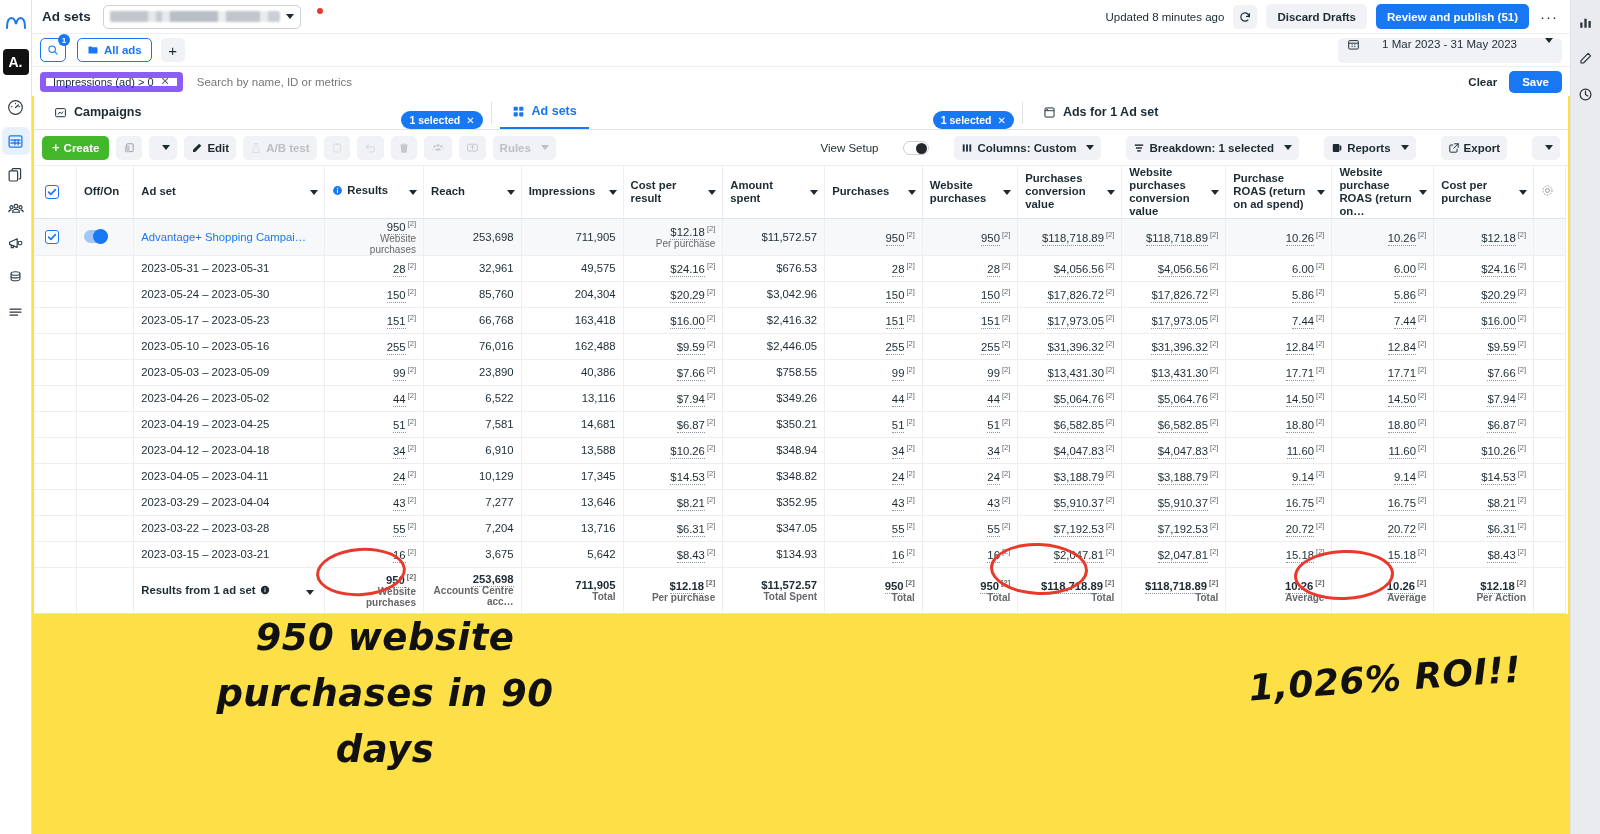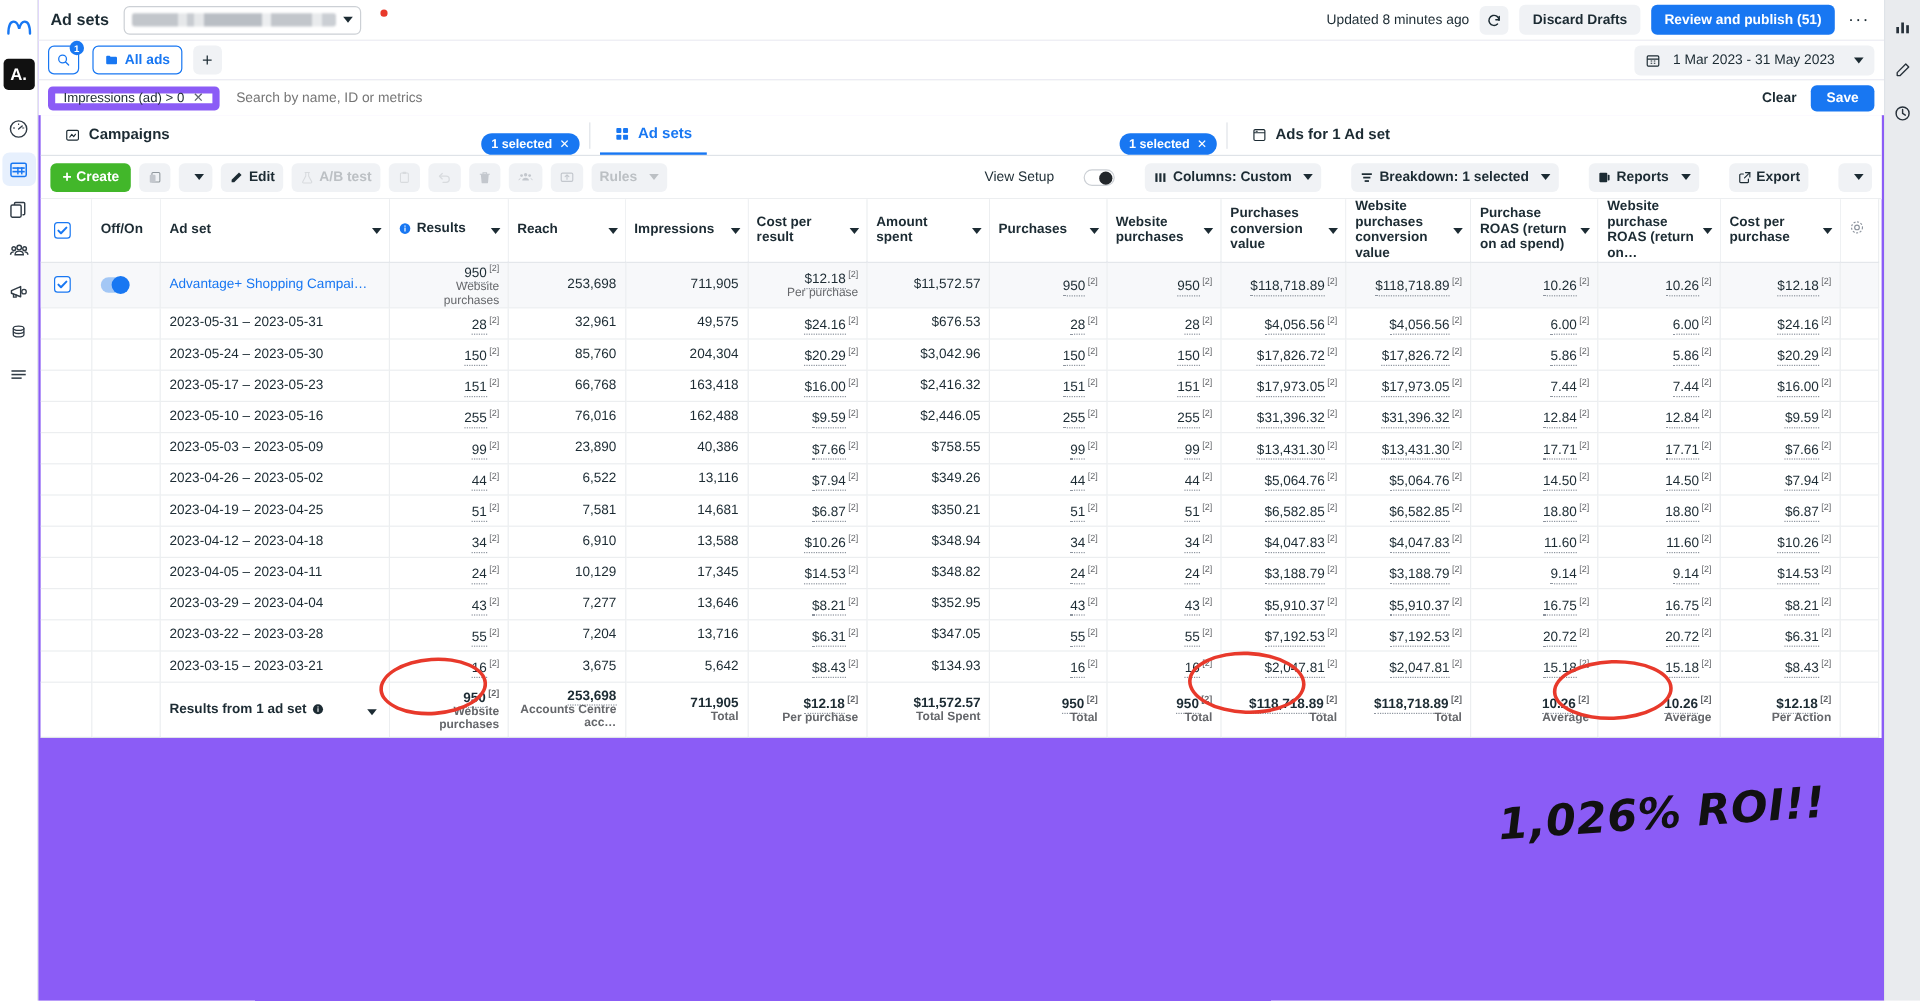--- a/index.html
+++ b/index.html
@@ -23,21 +23,21 @@
   .rail-ic.sel { background:#e7f0fd; color:#1877f2; }
 
   
   .rrail { position:absolute; right:0; top:0; width:30px; height:834px;
     background:#e9ebee; border-left:1px solid #dfe3e8;
     display:flex; flex-direction:column; align-items:center; }
   .rrail .rail-ic { margin-top:8px; color:#27313a; }
 
   
   .main { position:absolute; left:32px; top:0; width:1538px; height:834px;
-    background:#8b5cf6; }
+    background:#fde047; }
 
   
   .topbar { height:34px; background:#fff; display:flex; align-items:center;
     padding:0 10px; border-bottom:1px solid #eceef0; }
   .page-title { font-size:13.5px; font-weight:700; color:#1c2b33; margin-right:12px; }
   .acct-pill { display:flex; align-items:center; width:198px; height:24px;
     border:1px solid #ccd0d5; border-radius:5px; background:#fff; padding:0 6px; }
   .blurred { flex:1; height:11px; border-radius:2px;
     background:linear-gradient(90deg,#c2c6cb 0 38px,#e6e8ea 38px 46px,#c8ccd1 46px 52px,
       #e6e8ea 52px 60px,#b9bec4 60px 108px,#eceef0 108px 116px,#c2c6cb 116px 150px,
@@ -63,21 +63,21 @@
     position:relative; display:flex;align-items:center;justify-content:center;
     color:#1877f2;}
   .badge { position:absolute; top:-5px; right:-5px; width:12px;height:12px;
     border-radius:50%; background:#1877f2; color:#fff; font-size:8px;
     display:flex;align-items:center;justify-content:center; font-weight:700;}
   .allads { margin-left:11px; height:24px; border:1px solid #1877f2; border-radius:5px;
     display:flex;align-items:center;gap:5px;padding:0 9px; color:#1877f2;
     font-size:11.5px; font-weight:700;}
   .plusbtn { margin-left:9px; width:24px;height:24px;border-radius:5px;background:#f0f2f5;
     display:flex;align-items:center;justify-content:center; font-size:15px; color:#1c2b33;}
-  .daterange { margin-left:auto; display:flex; align-items:center; gap:10px;
+  .daterange { margin-left:auto; display:flex; gap:22px;
     height:25px; padding:0 9px; border-radius:5px; background:#f0f2f5;
     font-size:11.5px; color:#1c2b33; font-weight:400;}
 
   
   .row3 { height:30px; background:#fff; border-top:1px solid #eceef0;
     display:flex; align-items:center; padding:0 8px; }
   .chip { height:20px; border:6px solid #8b5cf6; border-radius:4px;
     display:flex;align-items:center;gap:7px;padding:0 7px; font-size:11px;
     color:#1c2b33;}
   .chip .x { font-size:11px; color:#606770; }
@@ -1481,15 +1481,18 @@
       </table>
     </div>
 
     <div class="circle" style="left:285px; top:8px; width:0; height:0"></div>
   </div>
 
   <div class="circle" style="left:316px; top:548px; width:90px; height:48px; transform:rotate(-4deg);"></div>
   <div class="circle" style="left:990px; top:543px; width:98px; height:52px; transform:rotate(2deg);"></div>
   <div class="circle" style="left:1294px; top:550px; width:100px; height:50px; transform:rotate(-2deg);"></div>
 
+  <div class="hand" style="left:205px; top:610px; width:360px; font-size:37px; white-space:pre-line;">950 website
+purchases in 90
+days</div>
   <div class="hand" style="left:1225px; top:652px; width:320px; font-size:36px; transform:rotate(-4deg);">1,026% ROI!!</div>
 
 </div>
 
 </body></html>

